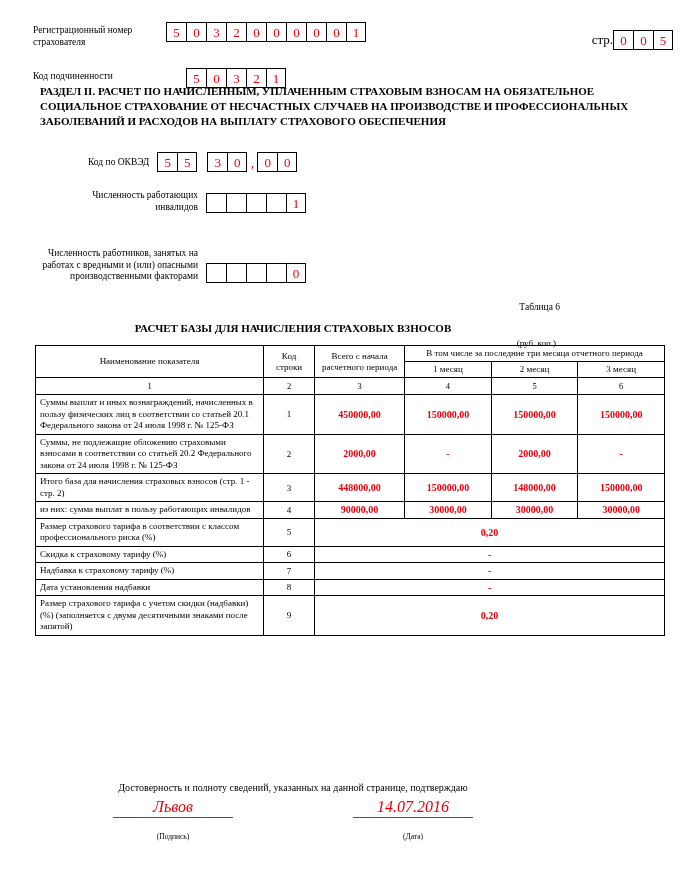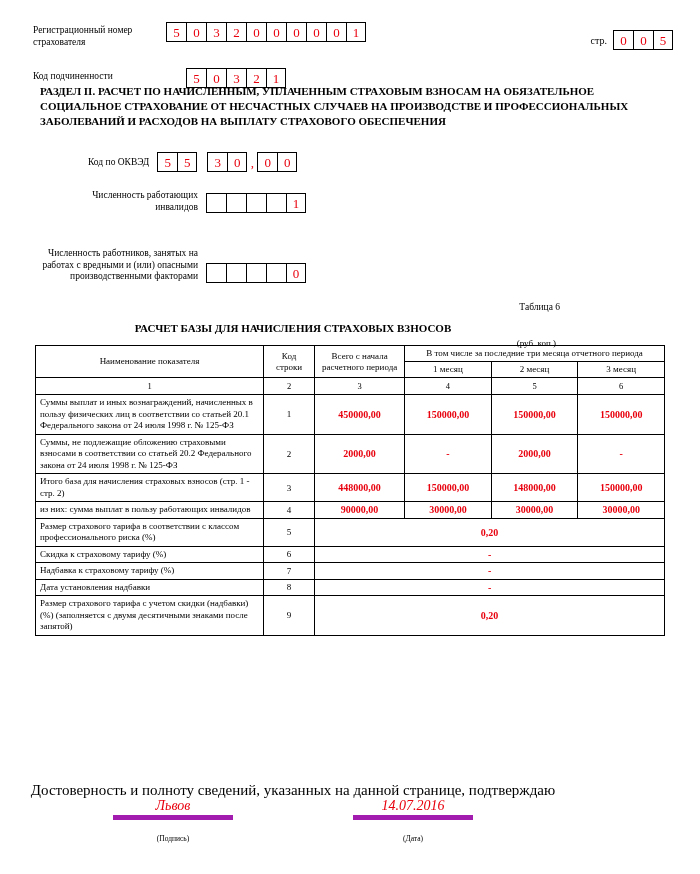--- a/index.html
+++ b/index.html
@@ -67,22 +67,21 @@
     margin-left: 8px;
   }
   .str-wrap {
     position: absolute;
     right: 0;
     top: 8px;
     display: flex;
     align-items: center;
   }
   .str-label {
-    font-size: 10px;
-    margin-right: 6px;
+    font-size: 13px;
   }
   .hdr-row2 {
     display: flex;
     align-items: flex-start;
     margin-top: 20px;
     gap: 20px;
   }
 
   
   .sect-title {
@@ -205,40 +204,40 @@
     padding: 3px 4px;
   }
 
   
   .foot-text {
     position: absolute;
     left: 0;
     right: 0;
     top: 782px;
     text-align: center;
-    font-size: 15px;
+    font-size: 10px;
   }
   .sig-wrap {
     position: absolute;
     top: 798px;
     left: 0;
     right: 0;
     display: flex;
     justify-content: center;
     gap: 120px;
   }
   .sig-block {
     width: 120px;
     text-align: center;
   }
   .sig-val {
     color: #e8000d;
-    font-size: 14px;
+    font-size: 16px;
     font-style: italic;
-    border-bottom: 5px solid #a21caf;
+    border-bottom: 1px solid #a21caf;
     padding-bottom: 1px;
     display: block;
   }
   .sig-cap {
     font-size: 7.5px;
     margin-top: 14px;
     display: block;
   }
 </style>
 </head>

